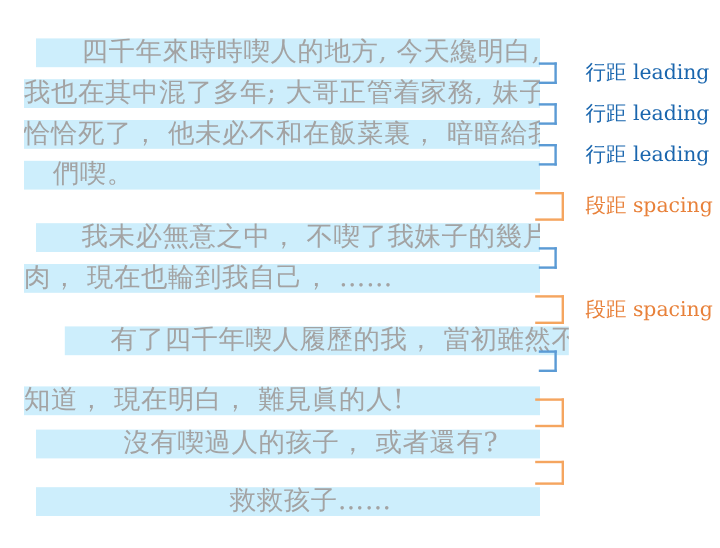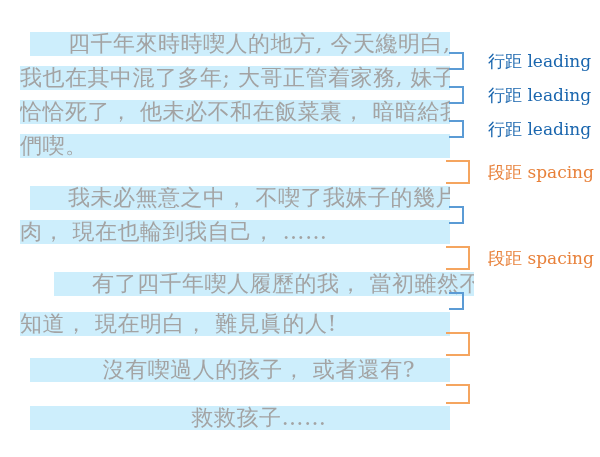--- a/index.html
+++ b/index.html
@@ -67,25 +67,25 @@
   .rail-label.spacing { color: var(--spacing-label, #e8813a); }
 </style>
 </head>
 <body>
 
 <div class="page">
   <div id="text-column">
       <div class="line indent" style="top: 32px;"><span class="line-text">四千年來時時喫人的地方, 今天纔明白,</span></div>
       <div class="line" style="top: 66px; text-align: right;"><span class="line-text">我也在其中混了多年; 大哥正管着家務, 妹子</span></div>
       <div class="line" style="top: 100px;"><span class="line-text">恰恰死了， 他未必不和在飯菜裏， 暗暗給我</span></div>
-      <div class="line" style="top: 134px;"><span class="line-text">們喫。</span></div>
+      <div class="line" style="top: 134px; padding-left: 24px;"><span class="line-text">們喫。</span></div>
       <div class="line indent" style="top: 186px;"><span class="line-text">我未必無意之中， 不喫了我妹子的幾片</span></div>
       <div class="line" style="top: 220px;"><span class="line-text">肉， 現在也輪到我自己， ……</span></div>
       <div class="line indent" style="top: 272px; margin-left: 24px;"><span class="line-text">有了四千年喫人履歷的我， 當初雖然不</span></div>
-      <div class="line" style="top: 312px;"><span class="line-text">知道， 現在明白， 難見眞的人!</span></div>
+      <div class="line" style="top: 322px;"><span class="line-text">知道， 現在明白， 難見眞的人!</span></div>
       <div class="line indent" style="top: 358px; text-align: center;"><span class="line-text">沒有喫過人的孩子， 或者還有?</span></div>
       <div class="line indent" style="top: 406px; text-align: center;"><span class="line-text">救救孩子……</span></div>
     </div>
   <div id="annotation-rail">
       <div class="bracket leading" style="top: 52px; height: 18px;"></div>
       <div class="rail-label leading" style="top: 51px;">行距 leading</div>
       <div class="bracket leading" style="top: 86px; height: 18px;"></div>
       <div class="rail-label leading" style="top: 85px;">行距 leading</div>
       <div class="bracket leading" style="top: 120px; height: 18px;"></div>
       <div class="rail-label leading" style="top: 119px;">行距 leading</div>

